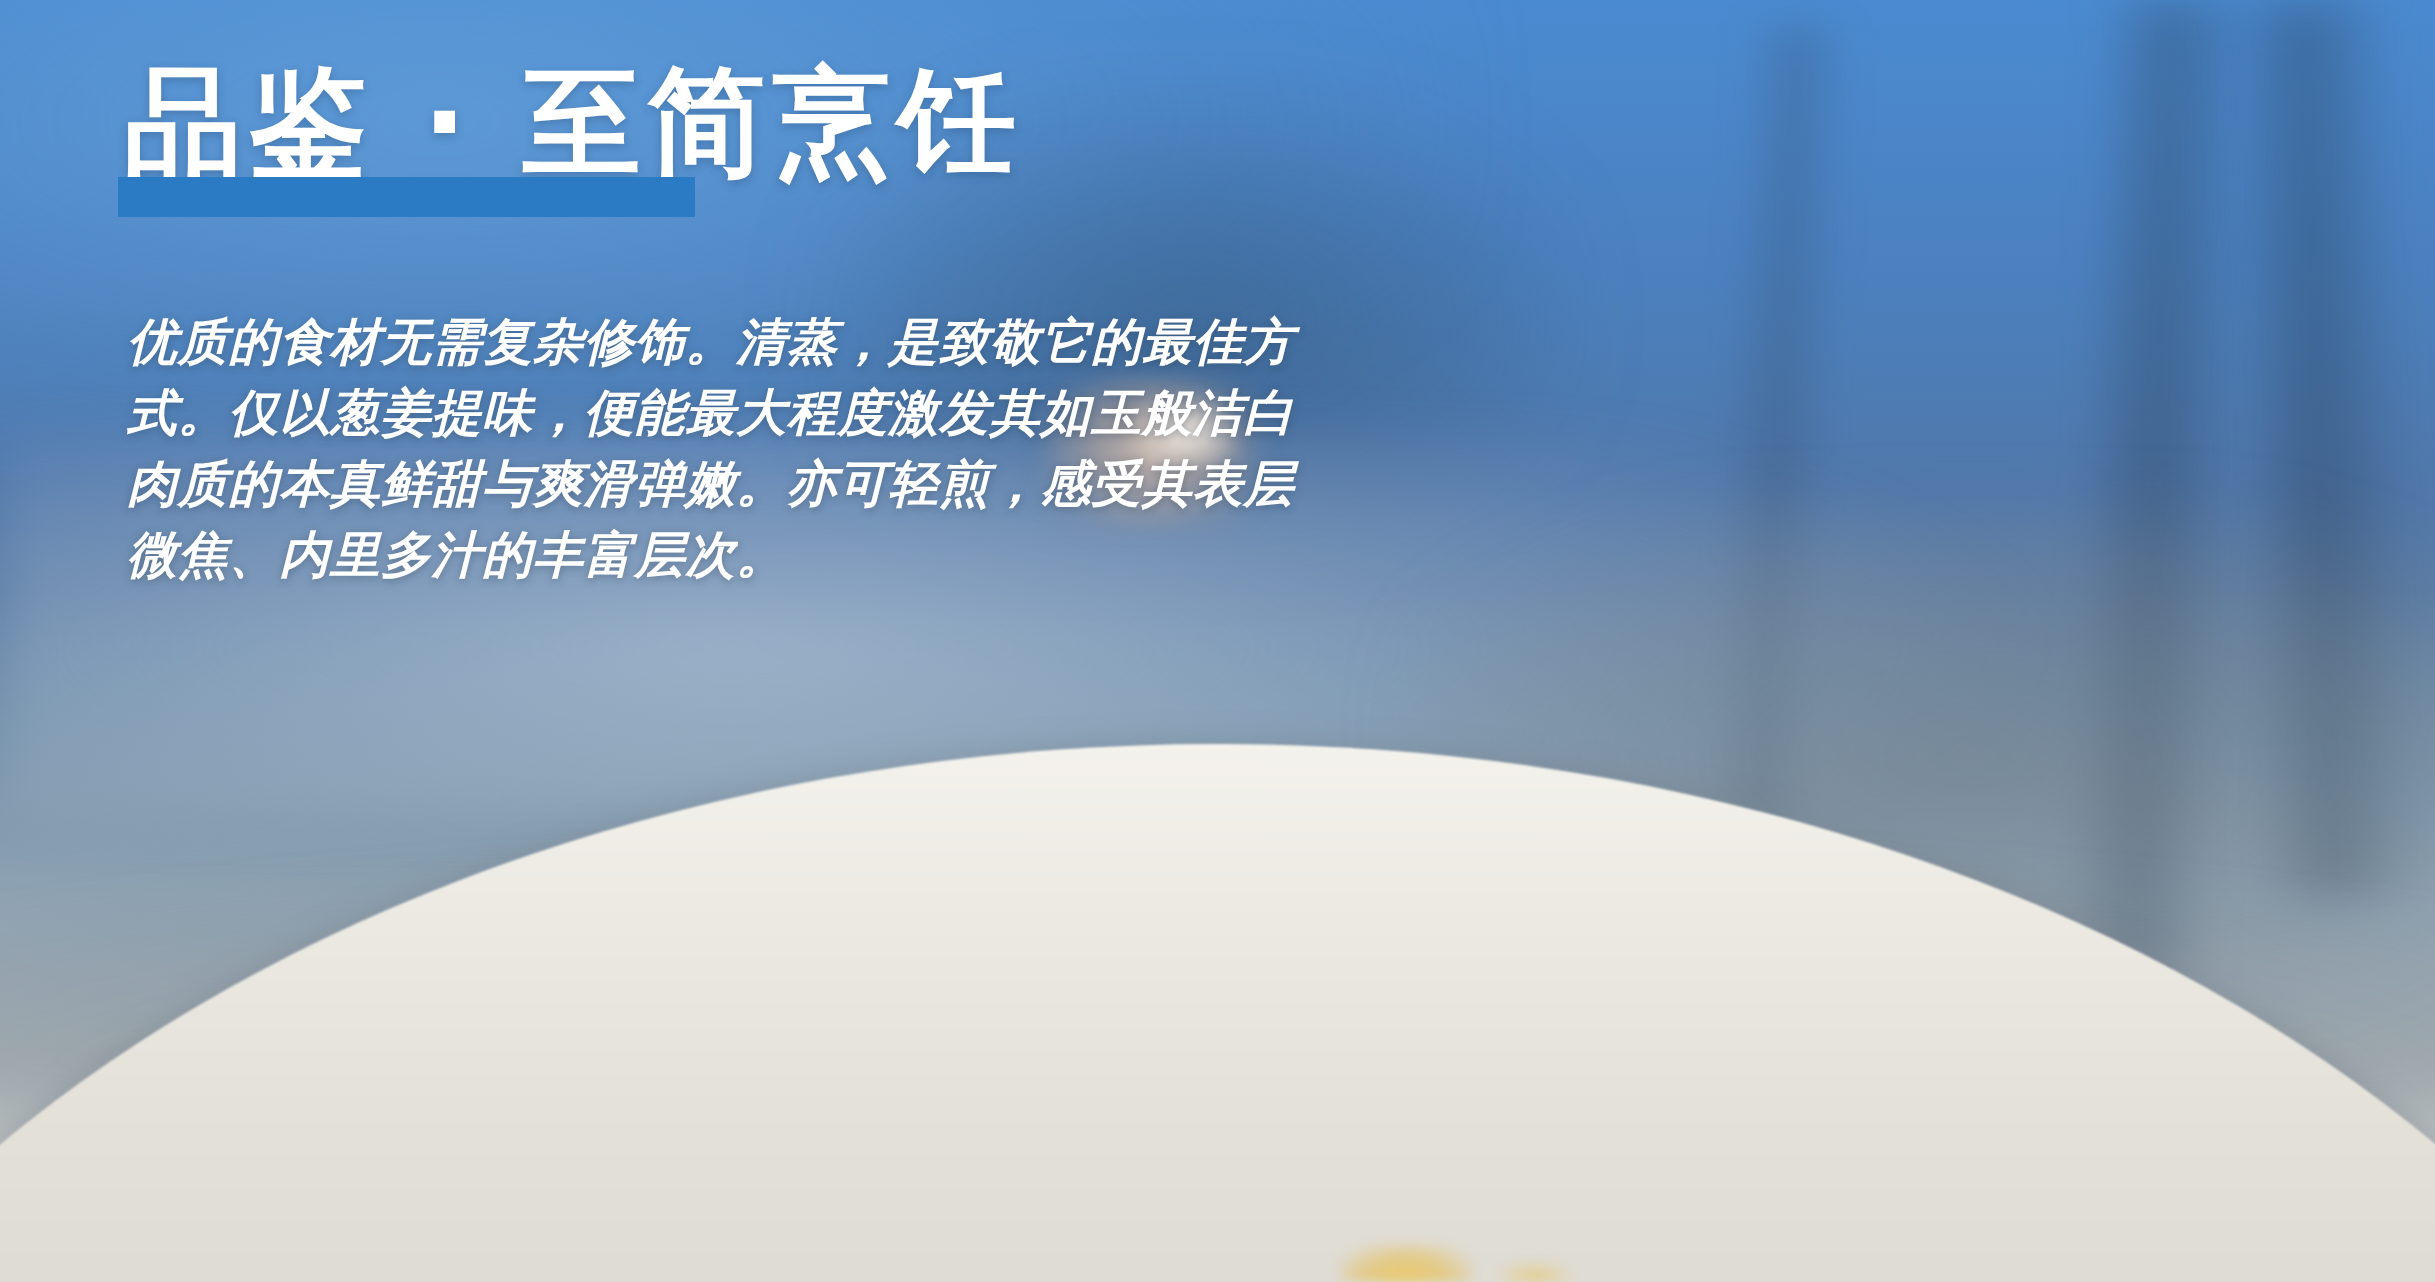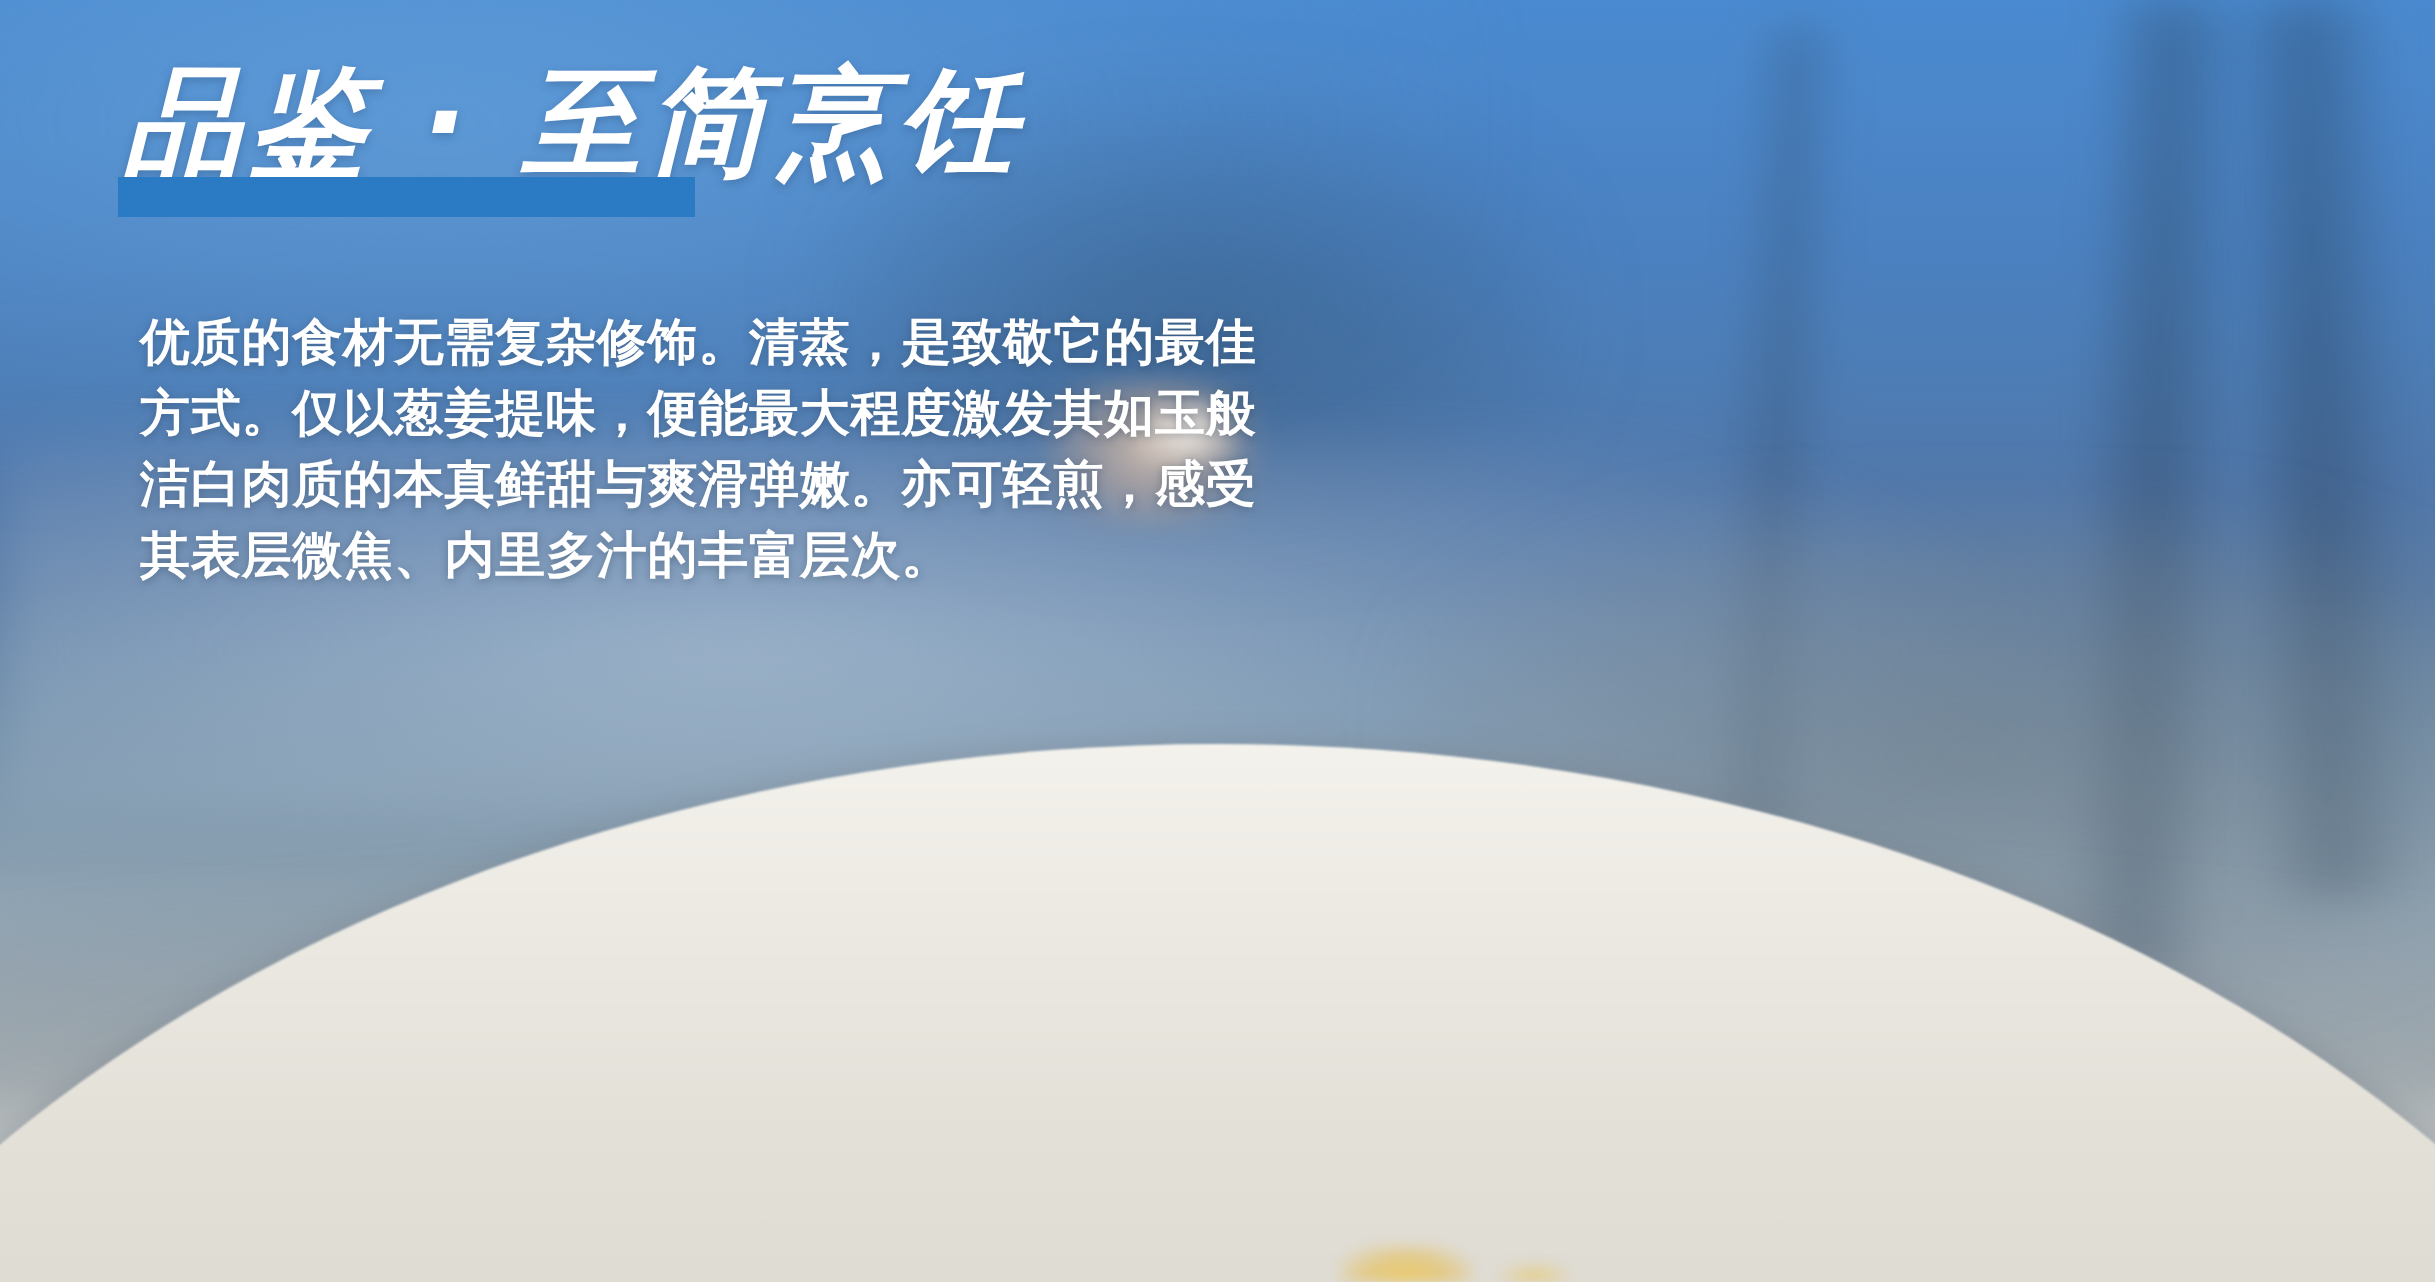--- a/index.html
+++ b/index.html
@@ -217,21 +217,20 @@
     font-weight: 700;
     color: #ffffff;
     letter-spacing: 0.06em;
     line-height: 1.02;
     text-shadow: 0 3px 10px rgba(30,60,95,0.30);
   }
   .headline-line-1 {
     font-size: 118px;
     margin: 0 0 22px 0;
     white-space: nowrap;
-    font-style: italic;
   }
   .headline-line-2-wrap {
     position: relative;
     display: inline-block;
     margin: 0;
   }
   .headline-underline {
     position: absolute;
     left: -6px;
     bottom: 2px;
@@ -251,21 +250,21 @@
   .body-copy {
     margin: 84px 0 0 0;
     width: 1190px;
     font-size: 50px;
     font-weight: 700;
     line-height: 1.42;
     color: #ffffff;
     letter-spacing: 0.015em;
     text-shadow: 0 2px 8px rgba(40,60,80,0.40);
   }
-  .body-copy p { margin: 16px; }
+  .body-copy p { margin: 3px; font-style: italic; }
 </style>
 </head>
 <body>
 
 <div id="poster">
 
   <div class="bg-base"></div>
   <div class="bg-glow-tl"></div>
   <div class="bg-blob-a"></div>
   <div class="bg-streak-3"></div>

